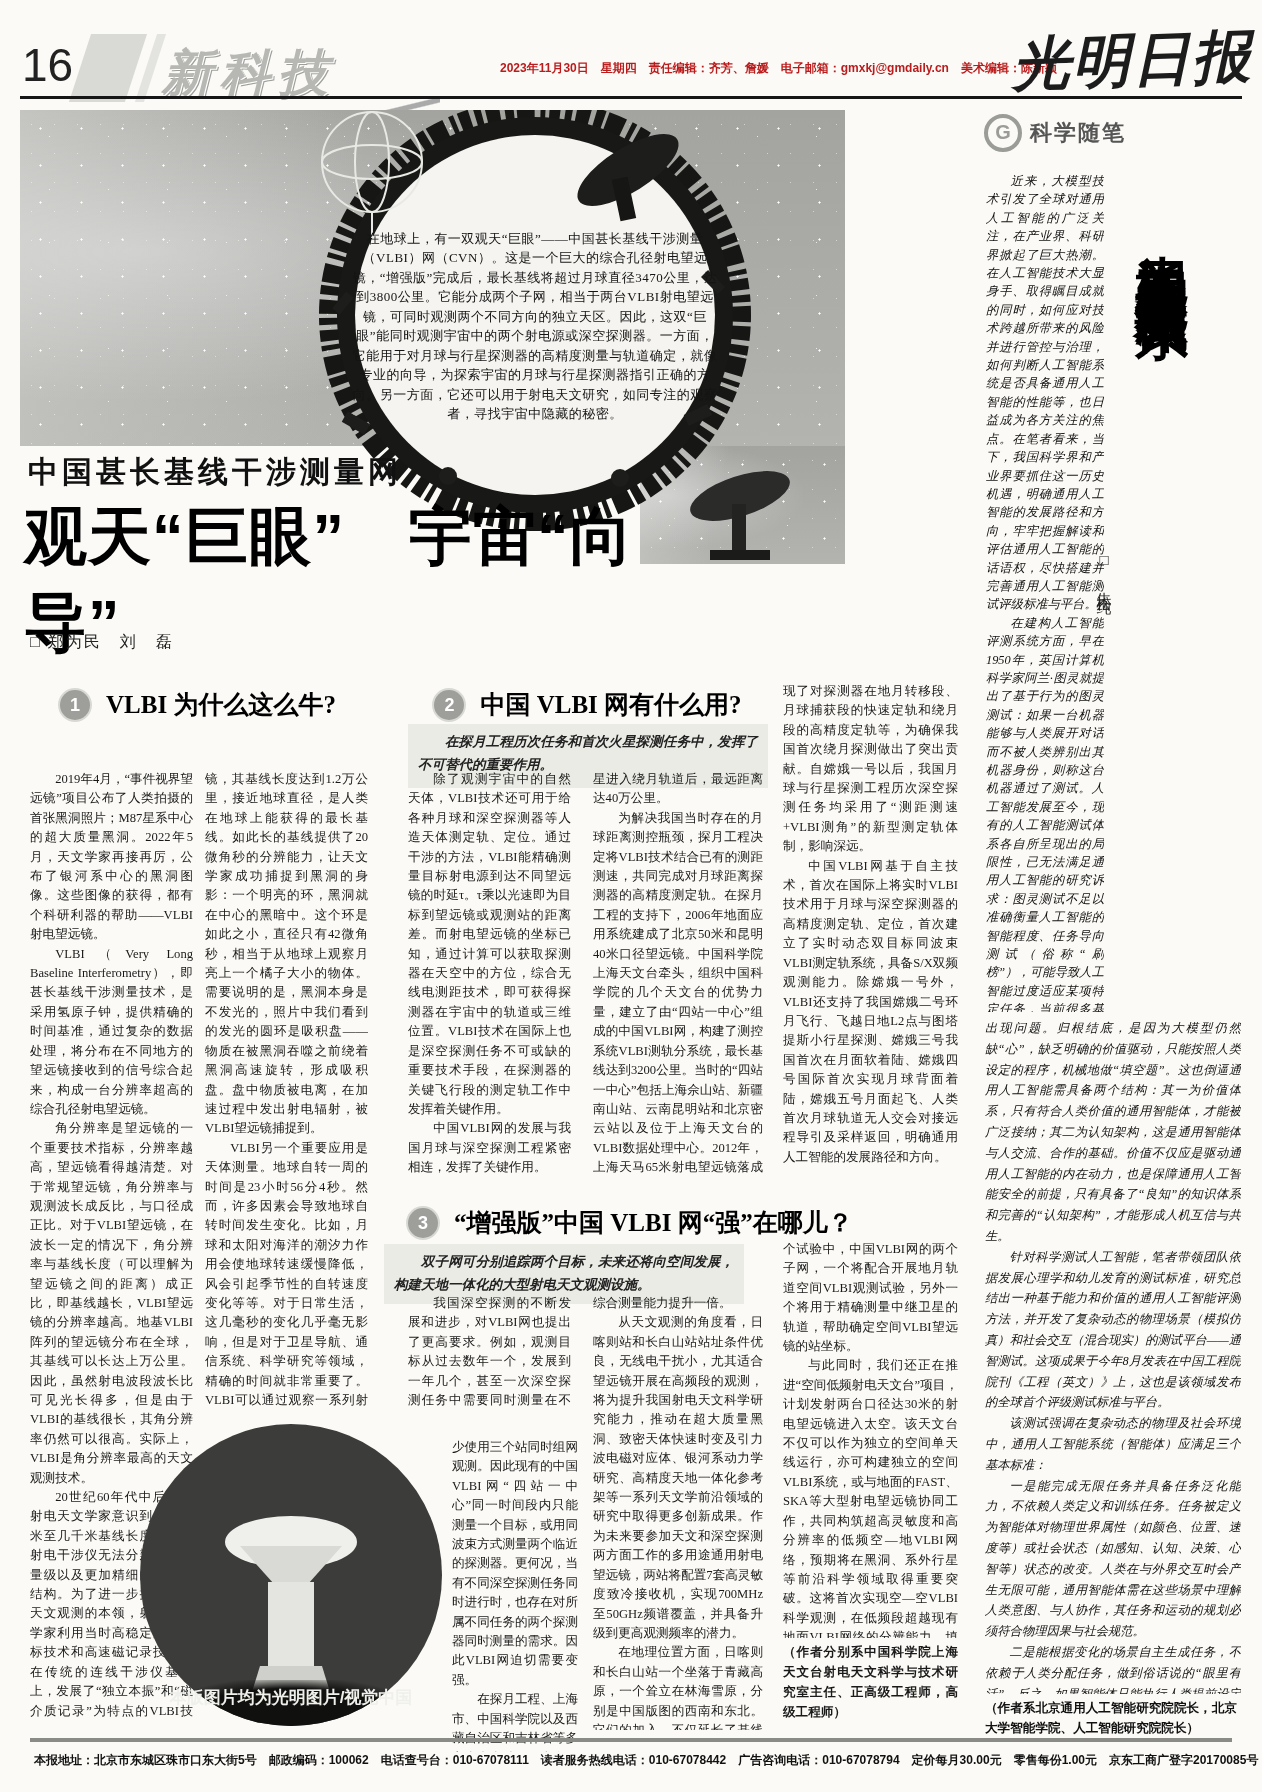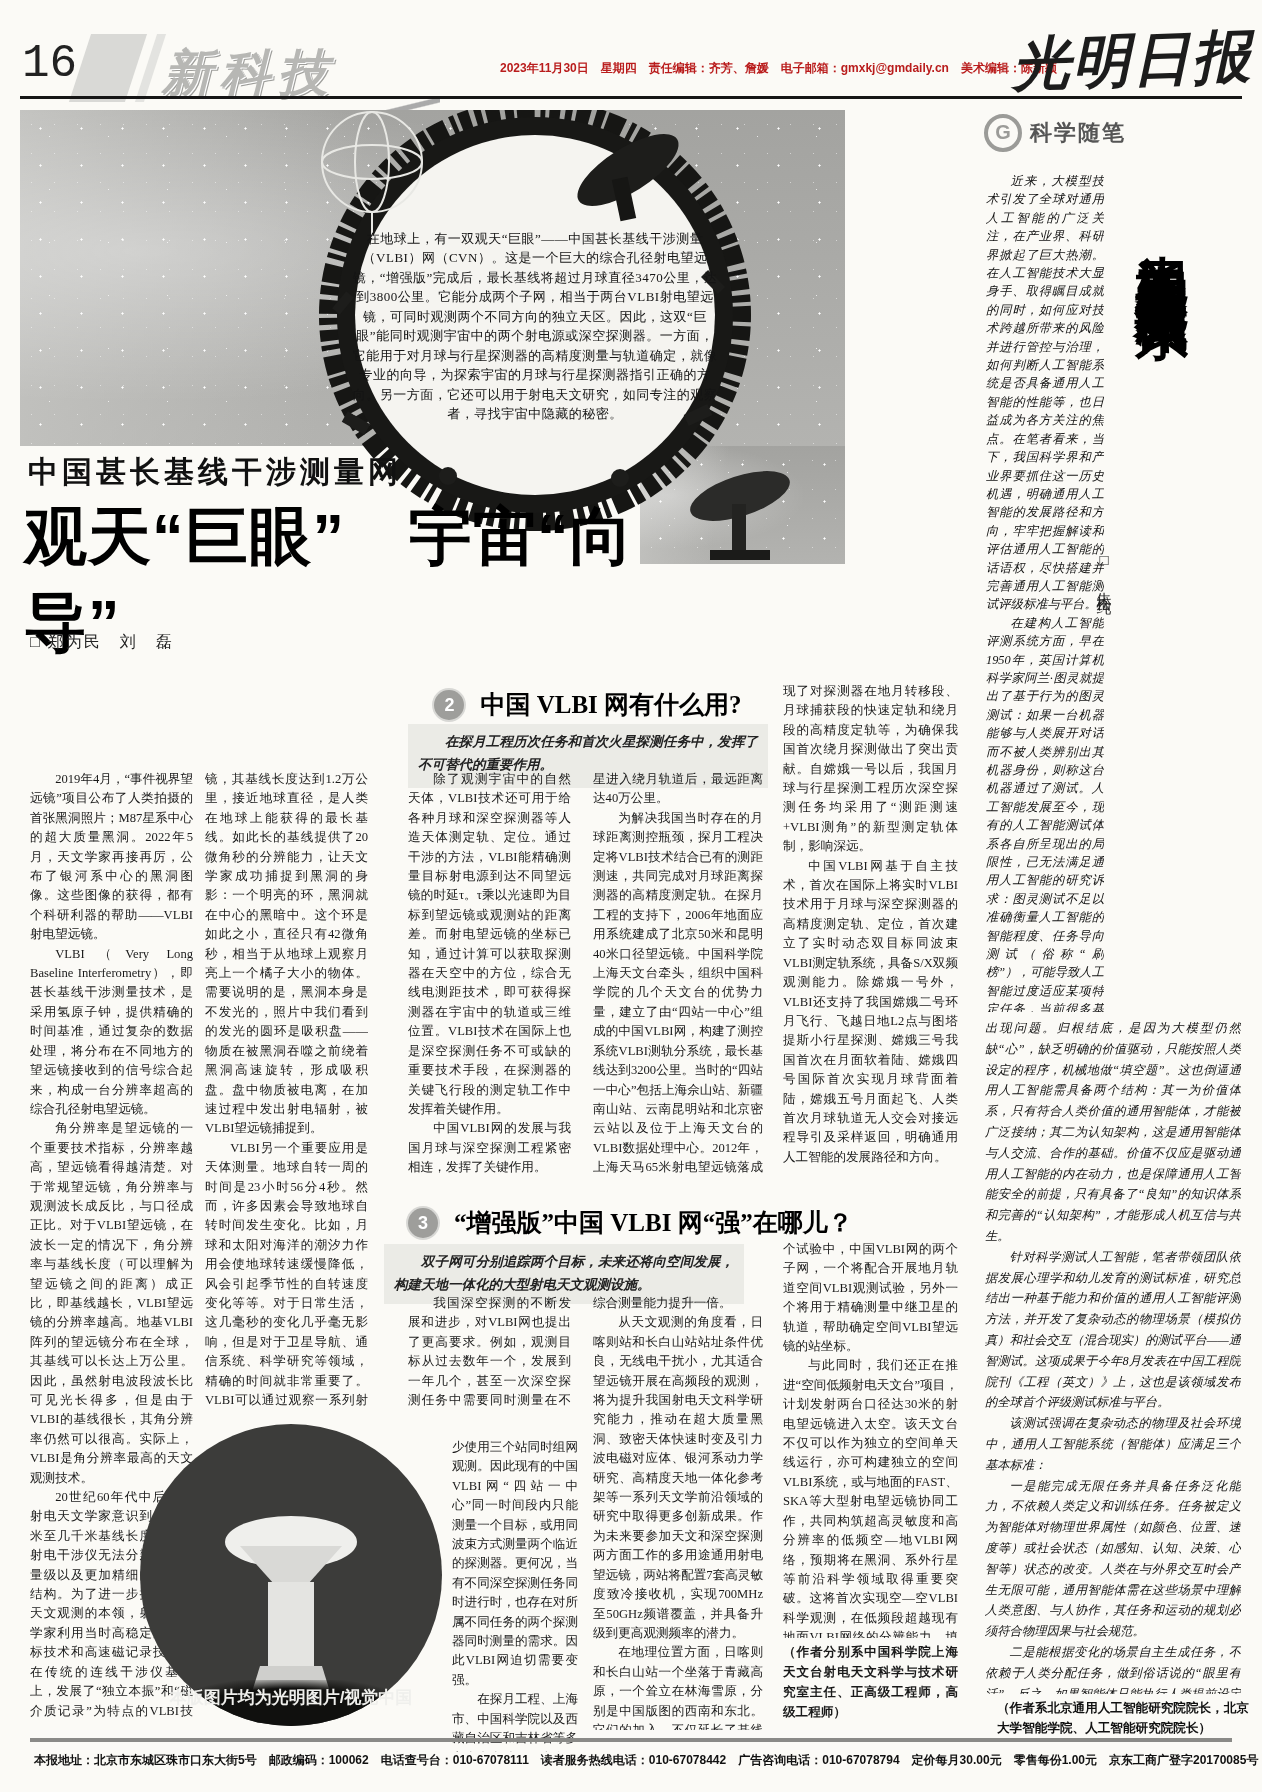--- a/index.html
+++ b/index.html
@@ -1,20 +1,20 @@
 <!DOCTYPE html>
 <html><head>
 <meta charset="utf-8">
 <style>
   html,body{margin:0;padding:0;background:#e8e8e4;}
   #page{position:relative;width:1262px;height:1792px;background:#fbfaf6;margin:0 auto;
         font-family:"Liberation Serif",serif;color:#1a1a1a;overflow:hidden;}
   .abs{position:absolute;}
   
-  .page-num{left:22px;top:38px;font-size:46px;font-family:Liberation Mono, monospace;color:#222;}
+  .page-num{left:22px;top:38px;font-size:46px;font-family:Liberation Sans, sans-serif;color:#222;}
   .sect-shape{left:80px;top:34px;width:56px;height:68px;background:#d9d9d6;transform:skewX(-18deg);}
   .sect-shape2{left:146px;top:34px;width:9px;height:68px;background:#e3e3e0;transform:skewX(-18deg);}
   .sect-title{left:162px;top:40px;font-size:50px;font-weight:bold;font-style:italic;
               font-family:"Liberation Sans",sans-serif;color:#b7b7b4;letter-spacing:8px;
               text-shadow:1px 1px 0 #fff,2px 2px 0 #9e9e9b;}
   .dateline{left:500px;top:60px;font-size:12px;font-weight:bold;font-family:"Liberation Sans",sans-serif;color:#b91c1c;}
   .masthead{left:1012px;top:22px;font-size:58px;font-style:italic;font-weight:bold;
             font-family:"Liberation Serif",serif;color:#1c1c1c;letter-spacing:2px;transform:rotate(-2deg);}
   .head-rule{left:20px;top:96px;width:1222px;height:3px;background:#161616;}
   .head-diag{left:300px;top:99px;width:140px;height:34px;
@@ -87,21 +87,21 @@
           vertical-align:middle;margin-right:8px;}
   .essay-label{display:inline-block;font-size:22px;font-weight:900;color:#555;vertical-align:middle;letter-spacing:2px;text-align:center;}
   .e-narrow{left:986px;top:172px;width:118px;height:840px;font-size:12.3px;line-height:18.4px;
             text-align:justify;overflow:hidden;font-style:italic;color:#111;}
   .e-vtitle{left:1126px;top:212px;height:846px;writing-mode:vertical-rl;font-size:53px;font-weight:900;
             font-family:"Liberation Sans",sans-serif;letter-spacing:4px;color:#000;}
   .e-author{left:1094px;top:552px;writing-mode:vertical-rl;font-size:15px;letter-spacing:4px;color:#222;}
   .e-wide{left:985px;top:1018px;width:256px;height:676px;font-size:12.3px;line-height:20.8px;
           text-align:justify;overflow:hidden;font-style:italic;color:#111;}
   .e-attr{left:985px;top:1698px;width:256px;font-size:12.6px;line-height:20px;font-weight:bold;
-          font-family:"Liberation Sans",sans-serif;color:#111;margin-left:12px;}
+          font-family:"Liberation Sans",sans-serif;color:#111;}
   
   .f-rule{left:30px;top:1738px;width:1202px;height:4px;background:#8a8a87;}
   .f-text{left:34px;top:1752px;width:1200px;font-size:12px;font-weight:bold;
           font-family:"Liberation Sans",sans-serif;color:#111;white-space:nowrap;}
 </style>
 </head>
 <body>
 
 <div id="page">
 
@@ -146,20 +146,23 @@
     </g>
   </svg>
   <div class="abs hero-intro">
     <div>在地球上，有一双观天“巨眼”——中国甚长基线干涉测量（VLBI）网（CVN）。这是一个巨大的综合孔径射电望远镜，“增强版”完成后，最长基线将超过月球直径3470公里，达到3800公里。它能分成两个子网，相当于两台VLBI射电望远镜，可同时观测两个不同方向的独立天区。因此，这双“巨眼”能同时观测宇宙中的两个射电源或深空探测器。一方面，它能用于对月球与行星探测器的高精度测量与轨道确定，就像专业的向导，为探索宇宙的月球与行星探测器指引正确的方向。另一方面，它还可以用于射电天文研究，如同专注的观察者，寻找宇宙中隐藏的秘密。</div>
   </div>
 
   <div class="abs kicker">中国甚长基线干涉测量网</div>
   <div class="abs headline">观天“巨眼”　宇宙“向导”</div>
   <div class="abs authors">□ 郑为民　刘　磊</div>
 
+  <div class="abs sec-head s1h">
+    <span class="badge">1</span><span class="sec-title">VLBI 为什么这么牛?</span>
+  </div>
   <div class="abs col c1">
       <p class="para">2019年4月，“事件视界望远镜”项目公布了人类拍摄的首张黑洞照片；M87星系中心的超大质量黑洞。2022年5月，天文学家再接再厉，公布了银河系中心的黑洞图像。这些图像的获得，都有个科研利器的帮助——VLBI射电望远镜。</p>
       <p class="para">VLBI（Very Long Baseline Interferometry），即甚长基线干涉测量技术，是采用氢原子钟，提供精确的时间基准，通过复杂的数据处理，将分布在不同地方的望远镜接收到的信号综合起来，构成一台分辨率超高的综合孔径射电望远镜。</p>
       <p class="para">角分辨率是望远镜的一个重要技术指标，分辨率越高，望远镜看得越清楚。对于常规望远镜，角分辨率与观测波长成反比，与口径成正比。对于VLBI望远镜，在波长一定的情况下，角分辨率与基线长度（可以理解为望远镜之间的距离）成正比，即基线越长，VLBI望远镜的分辨率越高。地基VLBI阵列的望远镜分布在全球，其基线可以长达上万公里。因此，虽然射电波段波长比可见光长得多，但是由于VLBI的基线很长，其角分辨率仍然可以很高。实际上，VLBI是角分辨率最高的天文观测技术。</p>
       <p class="para">20世纪60年代中后期，射电天文学家意识到，几百米至几千米基线长度的连线射电干涉仪无法分辨毫角秒量级以及更加精细的射电源结构。为了进一步提高射电天文观测的本领，射电天文学家利用当时高稳定原子频标技术和高速磁记录技术，在传统的连线干涉仪基础上，发展了“独立本振”和“磁介质记录”为特点的VLBI技术。1967年，美国Broten等人首次成功获取了VLBI干涉条纹，自此开创了射电天文学的新领域。目前VLBI普遍采用磁盘记录或高速网络直接传输宽带观测数据。</p>
     </div>
   <div class="abs col c2 cont">
       <p class="para">镜，其基线长度达到1.2万公里，接近地球直径，是人类在地球上能获得的最长基线。如此长的基线提供了20微角秒的分辨能力，让天文学家成功捕捉到黑洞的身影：一个明亮的环，黑洞就在中心的黑暗中。这个环是如此之小，直径只有42微角秒，相当于从地球上观察月亮上一个橘子大小的物体。需要说明的是，黑洞本身是不发光的，照片中我们看到的发光的圆环是吸积盘——物质在被黑洞吞噬之前绕着黑洞高速旋转，形成吸积盘。盘中物质被电离，在加速过程中发出射电辐射，被VLBI望远镜捕捉到。</p>
       <p class="para">VLBI另一个重要应用是天体测量。地球自转一周的时间是23小时56分4秒。然而，许多因素会导致地球自转时间发生变化。比如，月球和太阳对海洋的潮汐力作用会使地球转速缓慢降低，风会引起季节性的自转速度变化等等。对于日常生活，这几毫秒的变化几乎毫无影响，但是对于卫星导航、通信系统、科学研究等领域，精确的时间就非常重要了。VLBI可以通过观察一系列射电源，把地球每天自转速度的微小变化精确测量出来。</p>
     </div>

